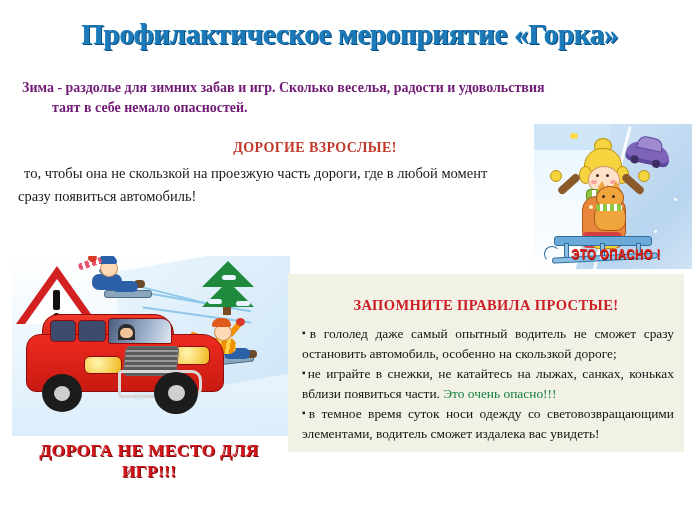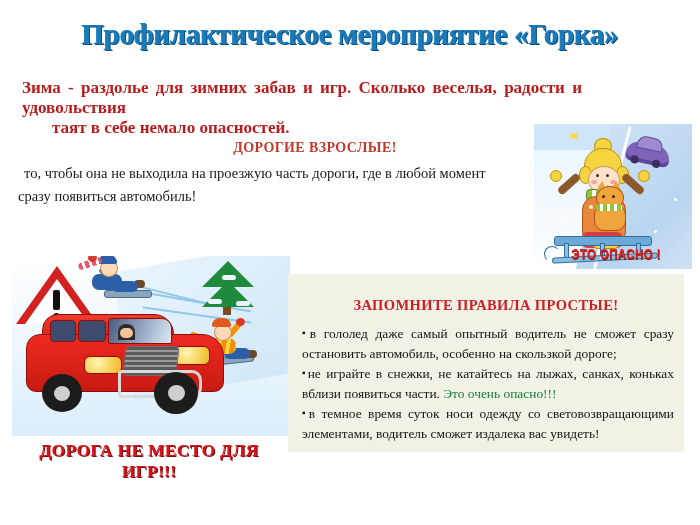--- a/index.html
+++ b/index.html
@@ -24,23 +24,23 @@
     color:#1d7ab8;
     text-shadow:1px 1px 0 #0d4f80, -0.5px -0.5px 0 #2f97d4;
     white-space:nowrap;
   }
 
   
   .intro{
     position:absolute;left:22px;top:78px;width:560px;
     font-family:"Liberation Serif", serif;
     font-weight:bold;
-    font-size:17px;
+    font-size:14px;
     line-height:20px;
-    color:#b91c1c;
+    color:#701a75;
     text-align:justify;
     text-indent:0;
   }
   .intro .l2{display:block;padding-left:22px;}
   .intro .l3{display:block;padding-left:30px;}
 
   
   .adults-head{
     position:absolute;left:150px;top:140px;width:330px;
     text-align:center;
@@ -261,21 +261,21 @@
 
   <div class="title">Профилактическое мероприятие «Горка»</div>
 
   <div class="intro">
     <span class="l1">Зима - раздолье для зимних забав и игр. Сколько веселья, радости и удовольствия</span>
     <span class="l3">таят  в себе немало опасностей.</span>
   </div>
 
   <div class="adults-head">ДОРОГИЕ ВЗРОСЛЫЕ!</div>
   <div class="adults-body">
-    <span class="ln i1"> то,  чтобы  она  не  выходила  на проезжую  часть дороги, где в любой момент</span>
+    <span class="ln i1"> то,  чтобы  она  не  скользкой  на проезжую  часть дороги, где в любой момент</span>
     <span class="ln">сразу  появиться  автомобиль!</span>
   </div>
 
   <div class="sled-pic">
     <div class="sky"></div>
     <div class="horizon"></div>
     <div class="tree" style="left:112px;top:10px;"></div>
     <div class="tree" style="left:124px;top:8px;"></div>
     <div class="tree" style="left:136px;top:11px;"></div>
     <div class="tree" style="left:147px;top:9px;"></div>

